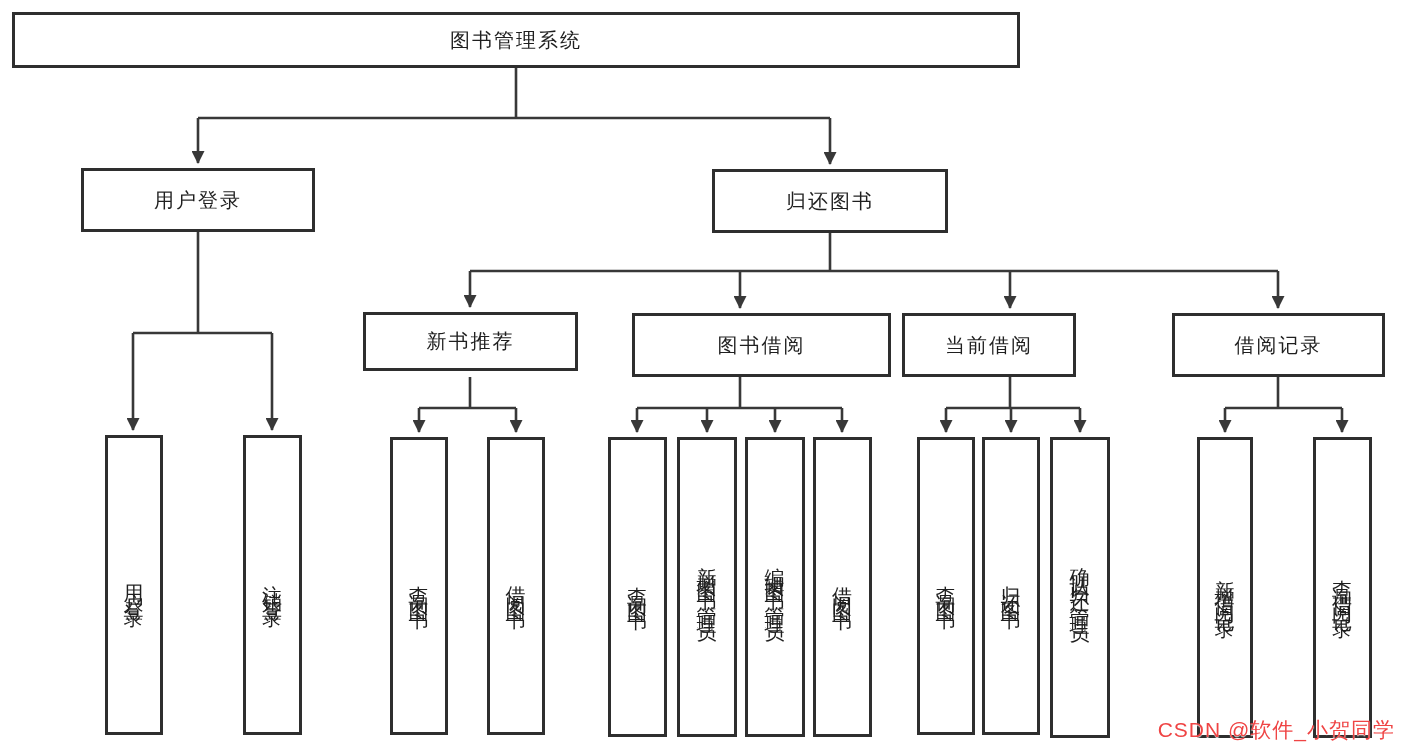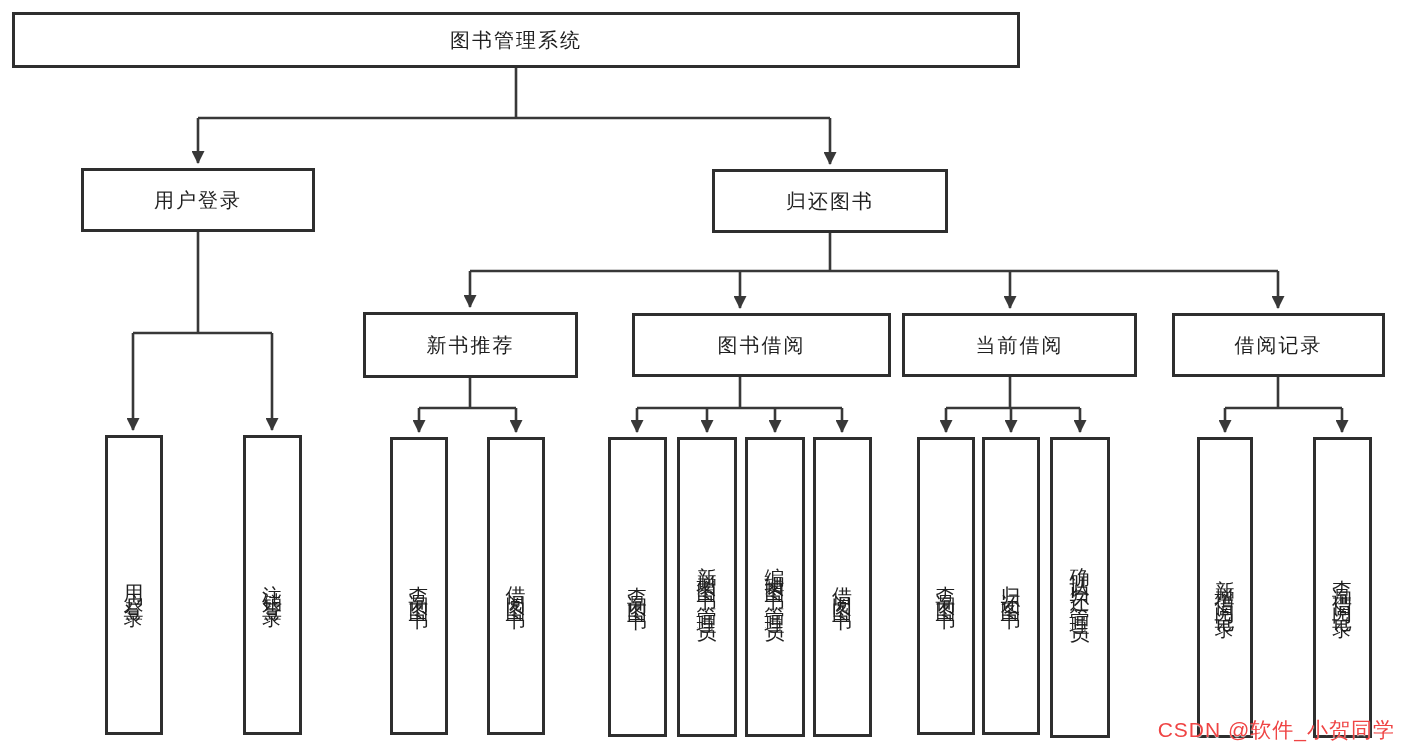--- a/index.html
+++ b/index.html
@@ -81,27 +81,27 @@
     <span>图书管理系统</span>
   </div>
 
   <div class="hbox" style="left:81px;top:168px;width:234px;height:64px">
     <span>用户登录</span>
   </div>
   <div class="hbox" style="left:712px;top:169px;width:236px;height:64px">
     <span>归还图书</span>
   </div>
 
-  <div class="hbox" style="left:363px;top:312px;width:215px;height:66px">
+  <div class="hbox" style="left:363px;top:312px;width:215px;height:59px">
     <span>新书推荐</span>
   </div>
   <div class="hbox" style="left:632px;top:313px;width:259px;height:64px">
     <span>图书借阅</span>
   </div>
-  <div class="hbox" style="left:902px;top:313px;width:235px;height:64px">
+  <div class="hbox" style="left:902px;top:313px;width:174px;height:64px">
     <span>当前借阅</span>
   </div>
   <div class="hbox" style="left:1172px;top:313px;width:213px;height:64px">
     <span>借阅记录</span>
   </div>
 
   <div class="vbox" style="left:105px;top:435px;width:58px;height:300px">
     <span>用户登录</span>
   </div>
   <div class="vbox" style="left:243px;top:435px;width:59px;height:300px">

